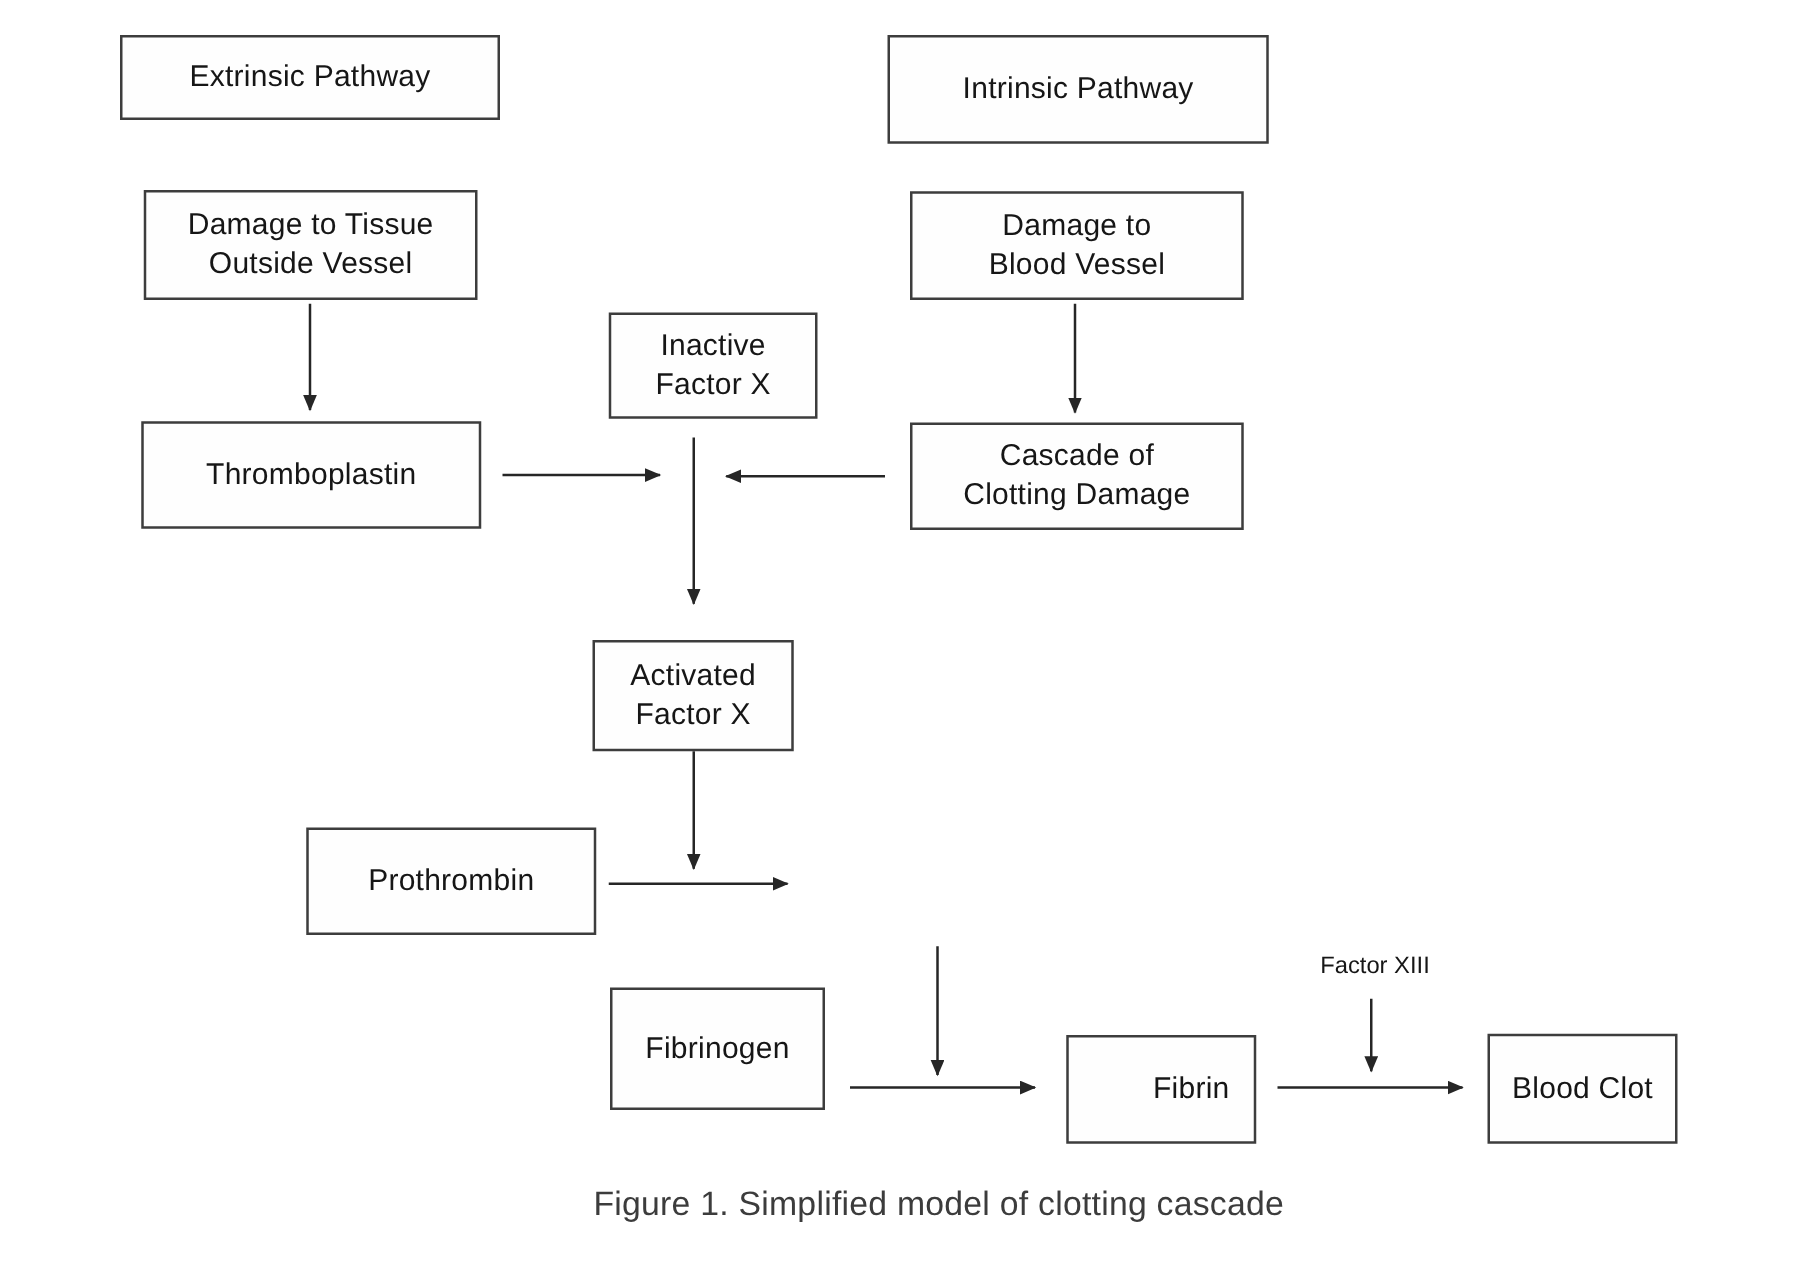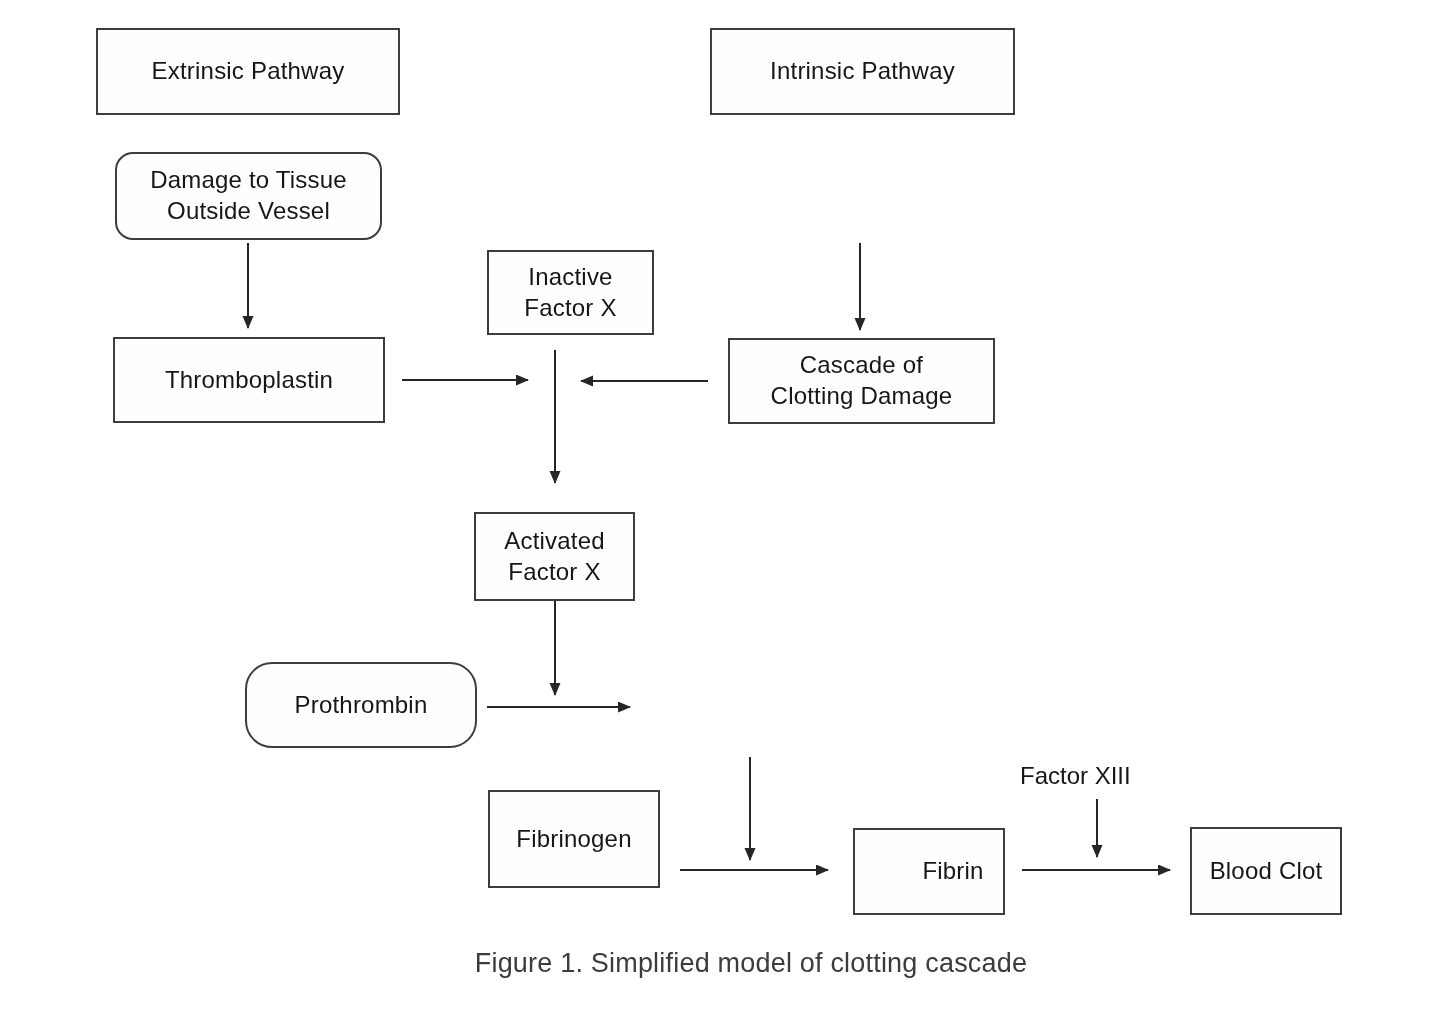--- a/index.html
+++ b/index.html
@@ -32,41 +32,41 @@
     align-items: center;
     justify-content: center;
     text-align: center;
     white-space: pre-line;
     font-size: 24px;
     line-height: 1.28;
     color: #161616;
     letter-spacing: 0.2px;
   }
   
-  .n-extrinsic      { left:  96px; top:  28px; width: 304px; height:  87px; }
+  .n-extrinsic      { left:  96px; top:  28px; width: 304px; height:  68px; }
   .n-intrinsic      { left: 710px; top:  28px; width: 305px; height:  87px; }
-  .n-damage-tissue  { left: 115px; top: 152px; width: 267px; height:  88px; border-radius: 18px; }
+  .n-damage-tissue  { left: 115px; top: 152px; width: 267px; height:  88px; }
   .n-damage-vessel  { left: 728px; top: 153px; width: 267px; height:  87px; }
   .n-inactive-x     { left: 487px; top: 250px; width: 167px; height:  85px; }
   .n-thromboplastin { left: 113px; top: 337px; width: 272px; height:  86px; }
   .n-cascade        { left: 728px; top: 338px; width: 267px; height:  86px; }
   .n-activated-x    { left: 474px; top: 512px; width: 161px; height:  89px; }
-  .n-prothrombin    { left: 245px; top: 662px; width: 232px; height:  86px; border-radius: 27px; }
+  .n-prothrombin    { left: 245px; top: 662px; width: 232px; height:  86px; }
   .n-thrombin       { left: 638px; top: 663px; width: 229px; height:  87px; }
   .n-fibrinogen     { left: 488px; top: 790px; width: 172px; height:  98px; }
   .n-fibrin         { left: 853px; top: 828px; width: 152px; height:  87px; padding-left: 48px; }
   .n-blood-clot     { left:1190px; top: 827px; width: 152px; height:  88px; }
 
   .floating-label {
     position: absolute;
     left: 1020px;
     top: 762px;
     width: 160px;
-    text-align: left;
-    font-size: 24px;
+    text-align: center;
+    font-size: 19px;
     color: #161616;
   }
   .caption {
     position: absolute;
     left: 0;
     top: 948px;
     width: 1440px;
     text-align: center;
     font-size: 27px;
     color: #3c3c3c;
@@ -100,20 +100,22 @@
     </g>
   </svg>
 
   <div class="node n-extrinsic">Extrinsic Pathway</div>
 
   <div class="node n-intrinsic">Intrinsic Pathway</div>
 
   <div class="node n-damage-tissue">Damage to Tissue
 Outside Vessel</div>
 
+  <div class="node n-damage-vessel">Damage to
+Blood Vessel</div>
 
   <div class="node n-inactive-x">Inactive
 Factor X</div>
 
   <div class="node n-thromboplastin">Thromboplastin</div>
 
   <div class="node n-cascade">Cascade of
 Clotting Damage</div>
 
   <div class="node n-activated-x">Activated

